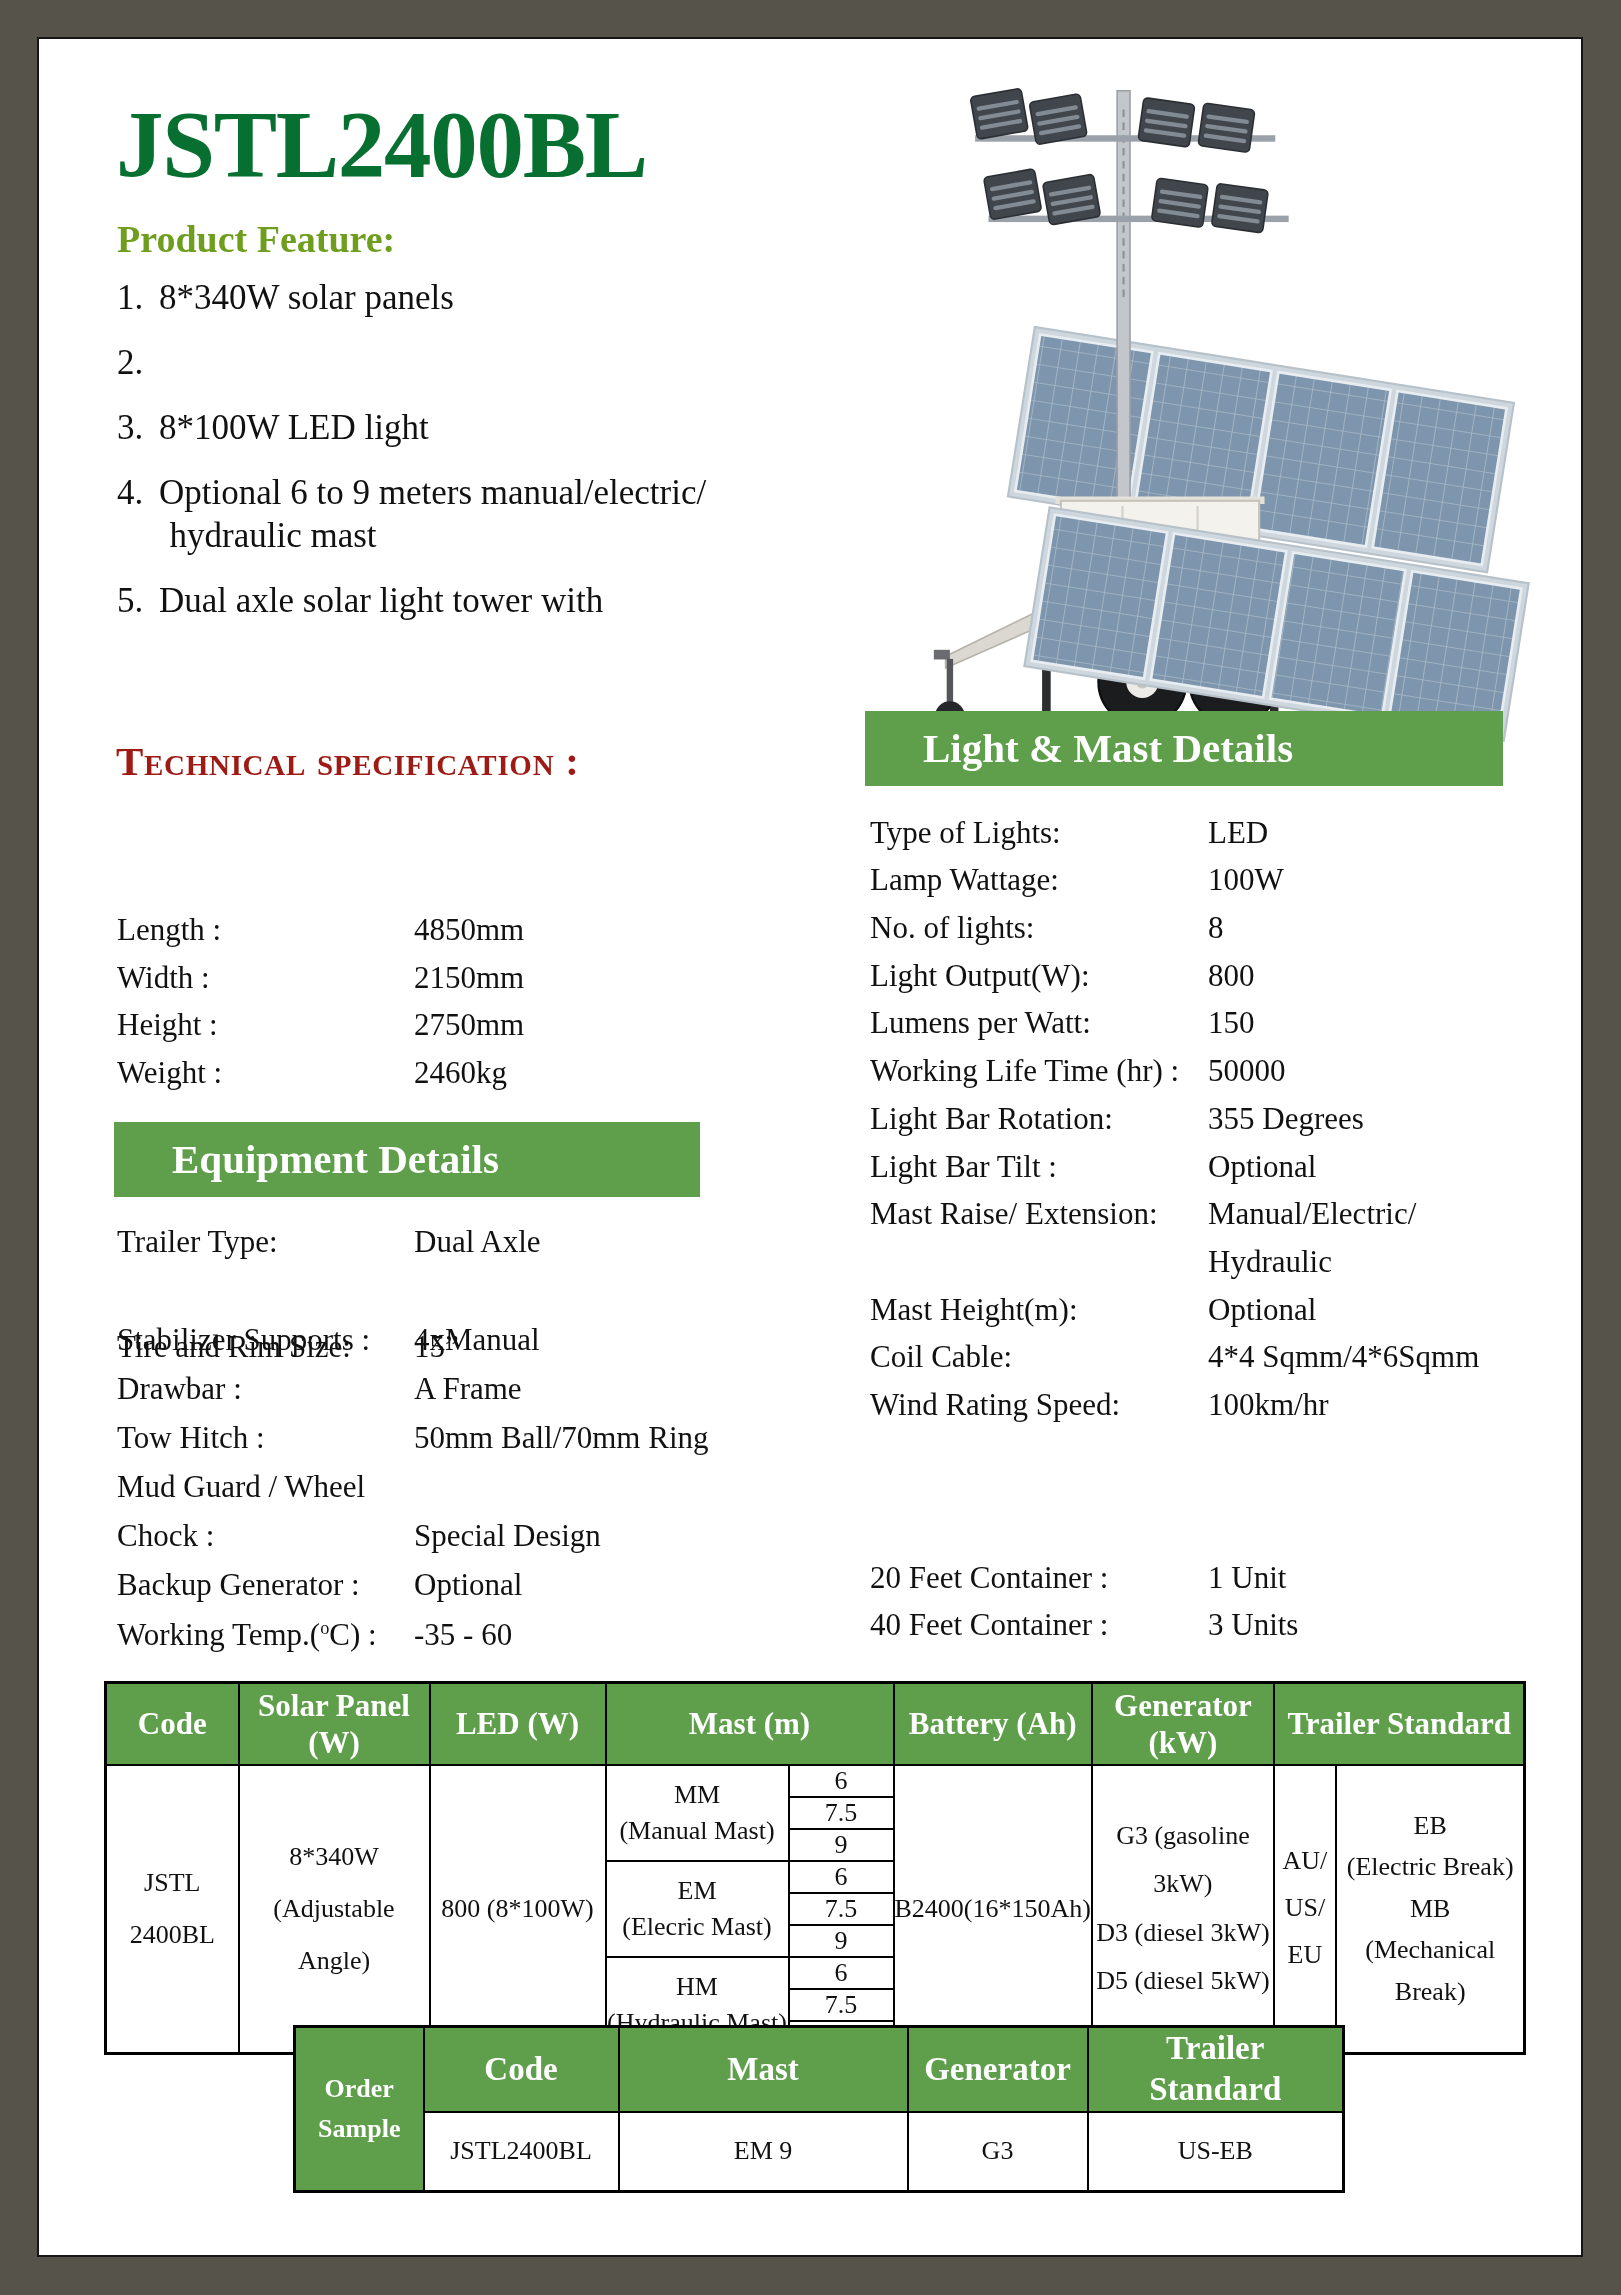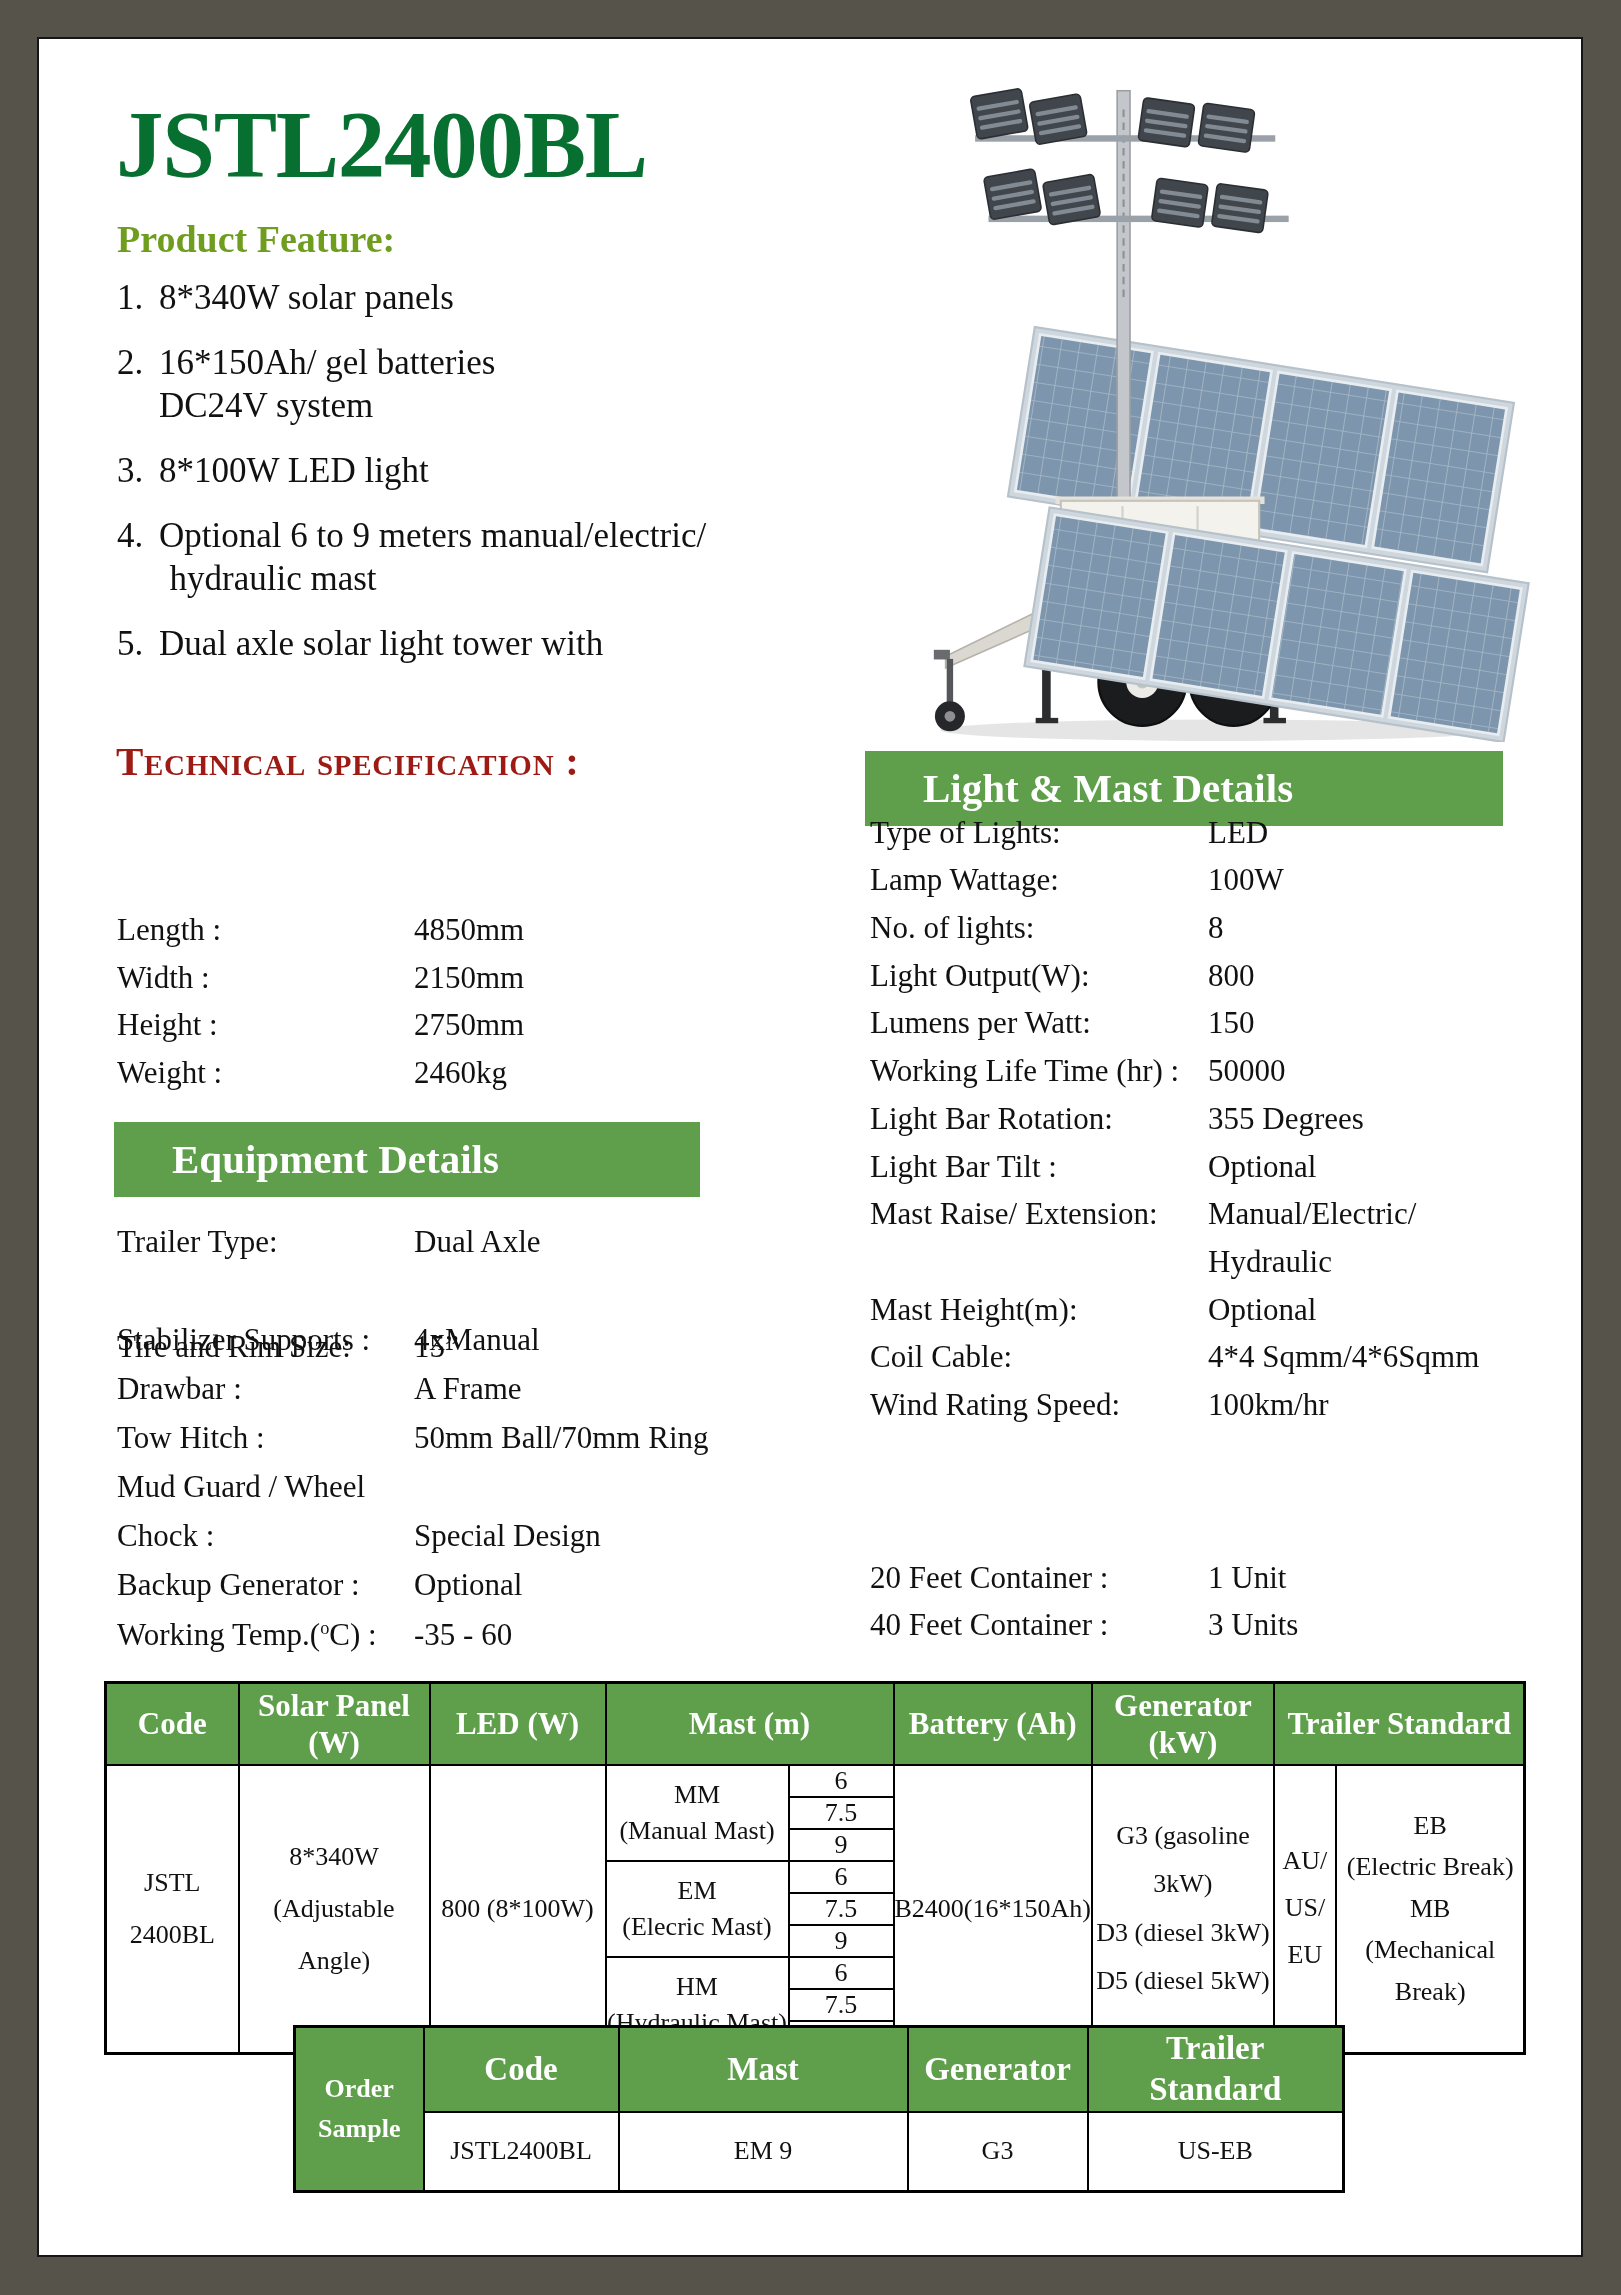--- a/index.html
+++ b/index.html
@@ -30,21 +30,21 @@
     color:#9e1b15;font-variant:small-caps;text-transform:lowercase;white-space:nowrap;
     letter-spacing:0.7px;
   }
   .tech-head::first-letter{text-transform:uppercase;}
   .banner{
     position:absolute;height:75px;background:#5f9f4b;color:#fff;font-weight:700;
     font-size:41px;line-height:75px;padding-left:58px;box-sizing:border-box;
     white-space:nowrap;
   }
   .b-left{left:75px;width:586px;}
-  .b-right{left:826px;width:638px;margin-top:40px;}
+  .b-right{left:826px;width:638px;}
   .lrow,.rrow{position:absolute;font-size:31px;line-height:38px;white-space:nowrap;}
   .lrow{left:78px;}
   .rrow{left:831px;}
   .lrow .val{position:absolute;left:297px;}
   .rrow .val{position:absolute;left:338px;font-family:Liberation Serif, serif;}
   sup.deg{font-size:18.3px;vertical-align:super;line-height:0;}
   
   table.spec{
     position:absolute;left:65px;top:1642px;border-collapse:collapse;table-layout:fixed;
     border:3.9px solid #000;
@@ -79,24 +79,20 @@
     <div class="title">JSTL2400BL</div>
     <div class="feat-head">Product Feature:</div>
 
     <div class="features">
       <div class="fitem">
         <span class="fnum">1.</span>
         <span class="ftext">8*340W solar panels</span>
       </div>
       <div class="fitem">
         <span class="fnum">2.</span>
-        <span class="ftext">
-          <span>16*150Ah/ gel batteries</span><br>
-          <span>DC24V system</span>
-        </span>
       </div>
       <div class="fitem">
         <span class="fnum">3.</span>
         <span class="ftext">8*100W LED light</span>
       </div>
       <div class="fitem">
         <span class="fnum">4.</span>
         <span class="ftext">
           <span>Optional 6 to 9 meters manual/electric/</span><br>
           <span style="padding-left:10.5px">hydraulic mast</span>

